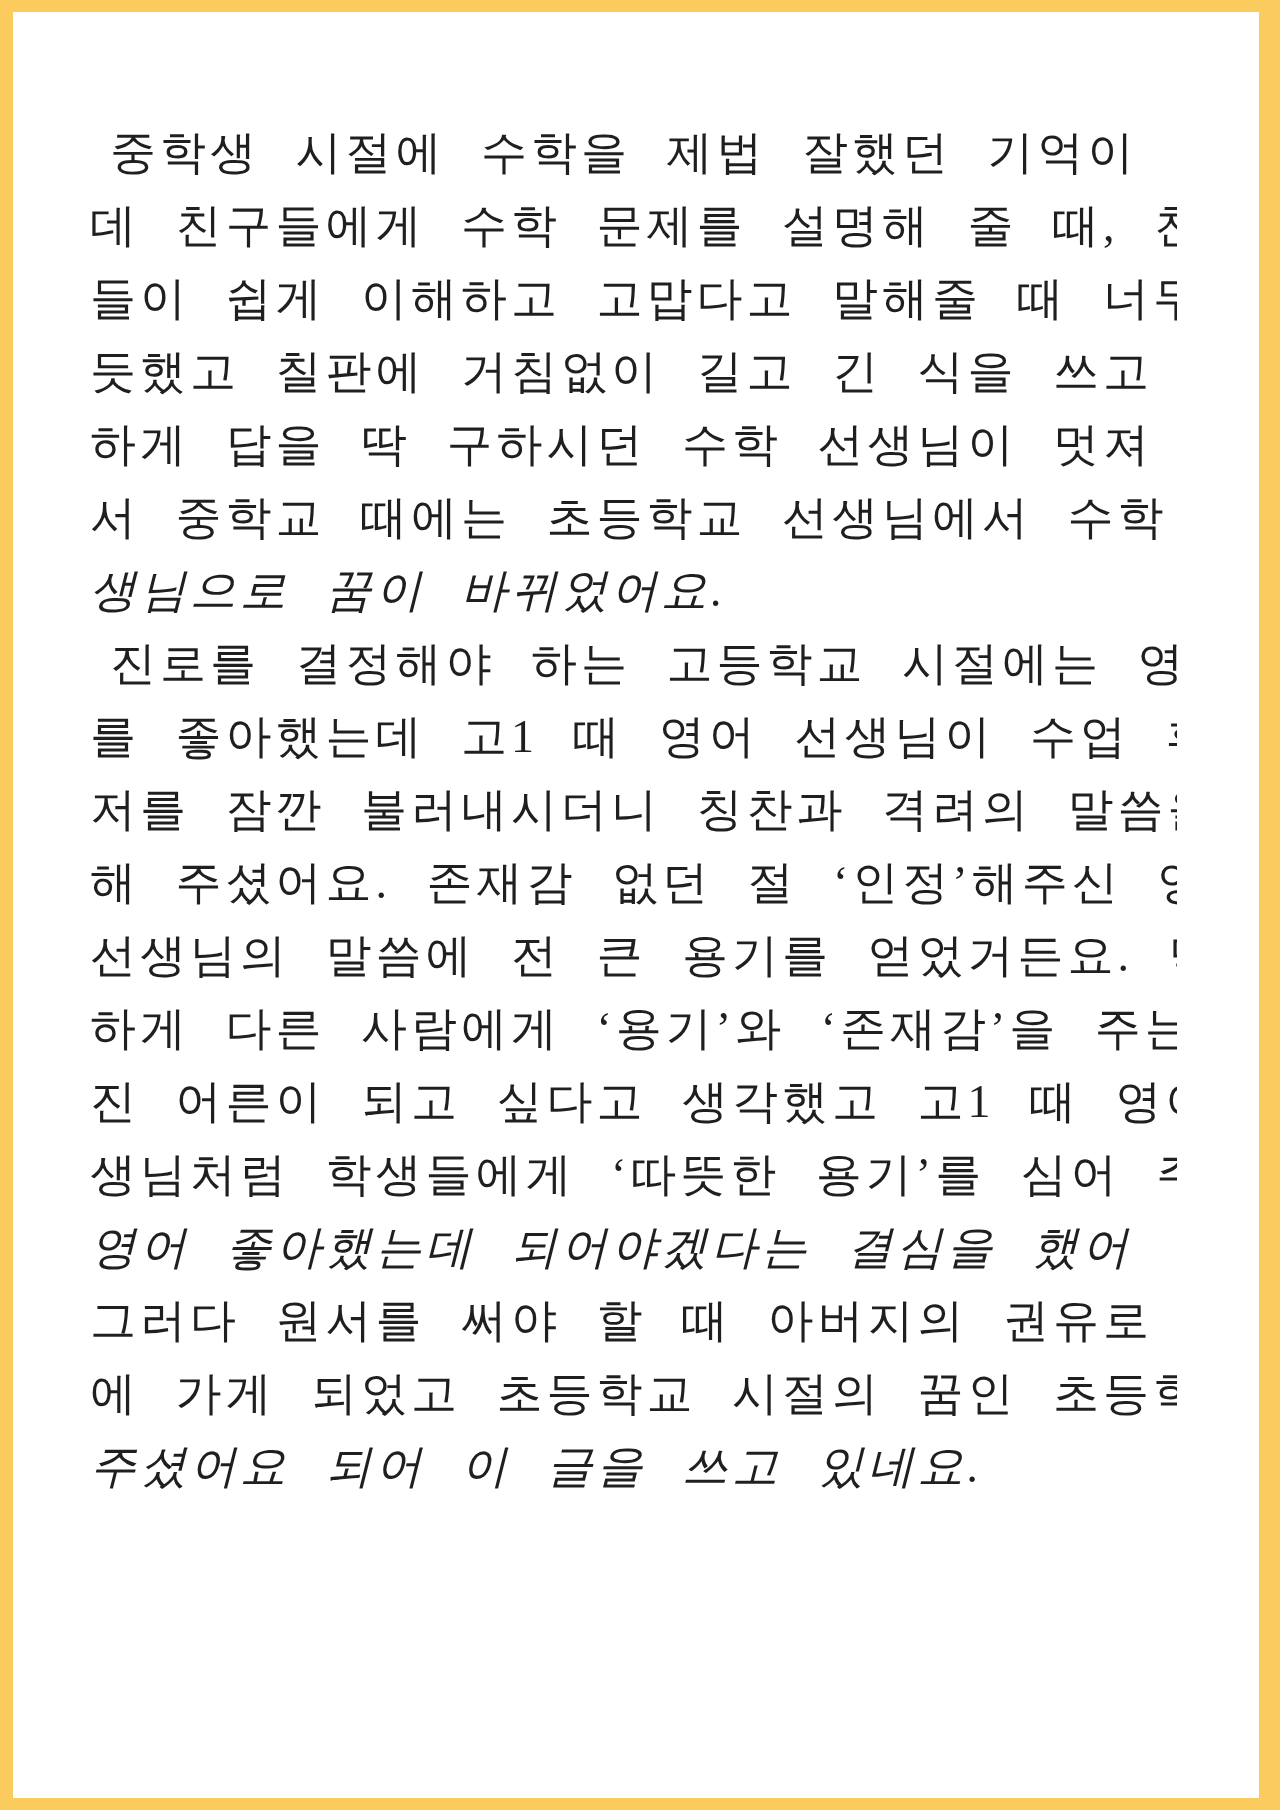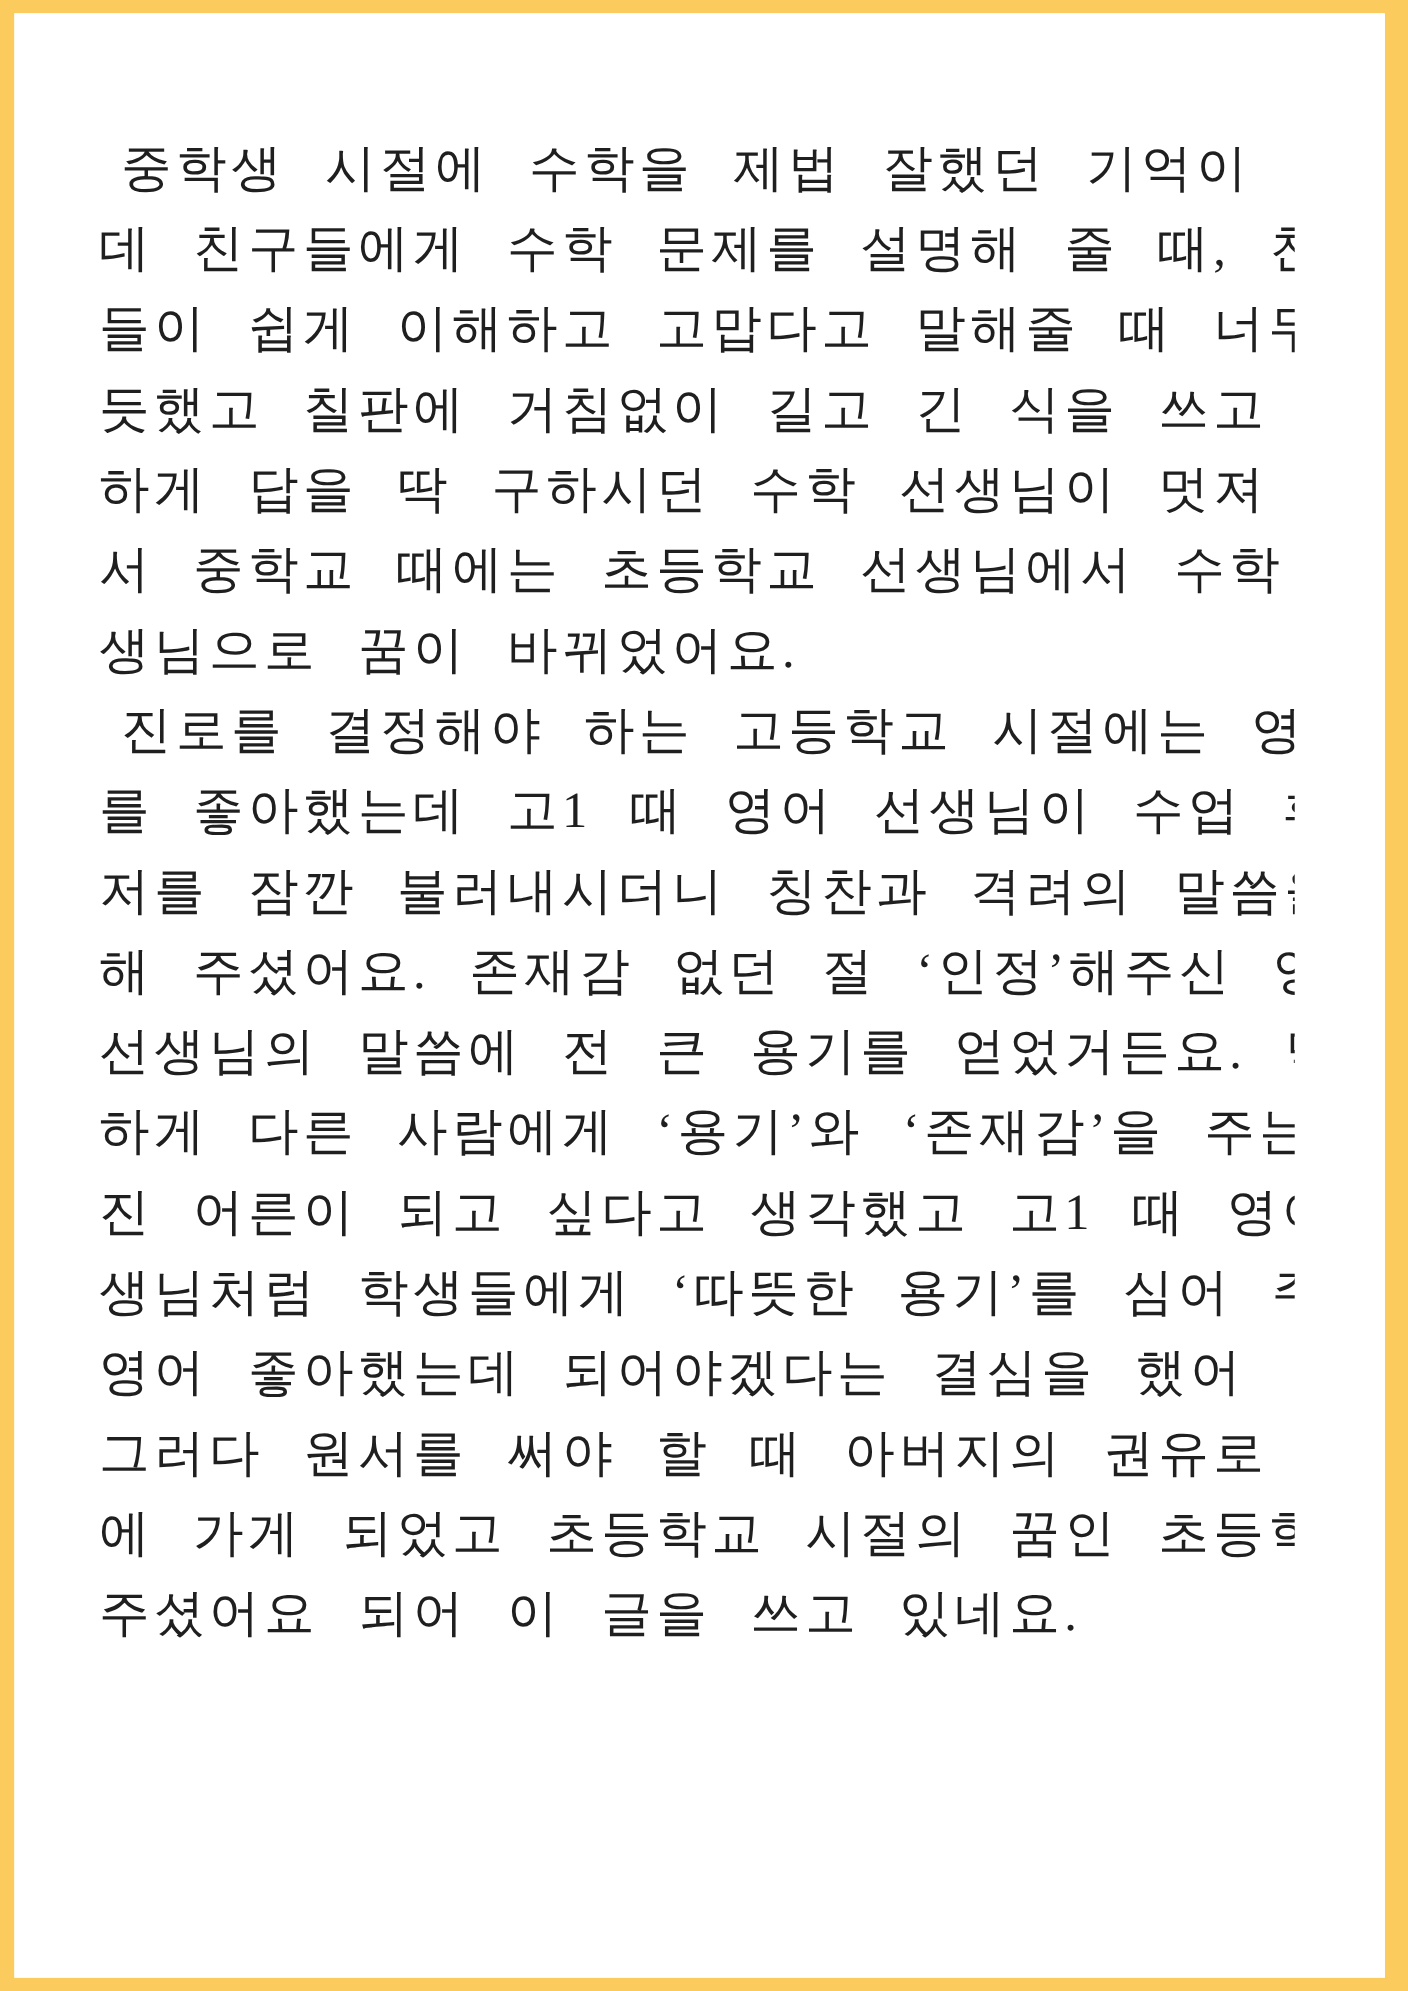--- a/index.html
+++ b/index.html
@@ -36,20 +36,21 @@
     word-spacing: 20px;
     white-space: nowrap;
     text-align: justify;
     text-align-last: justify;
     overflow: hidden;
   }
   .line.no-fill {
     text-align: left;
     text-align-last: left;
     white-space: normal;
+    font-style: italic;
   }
   .line.indent {
     text-indent: 20px;
   }
 </style>
 </head>
 <body>
 
 <div class="page-inner">
 

